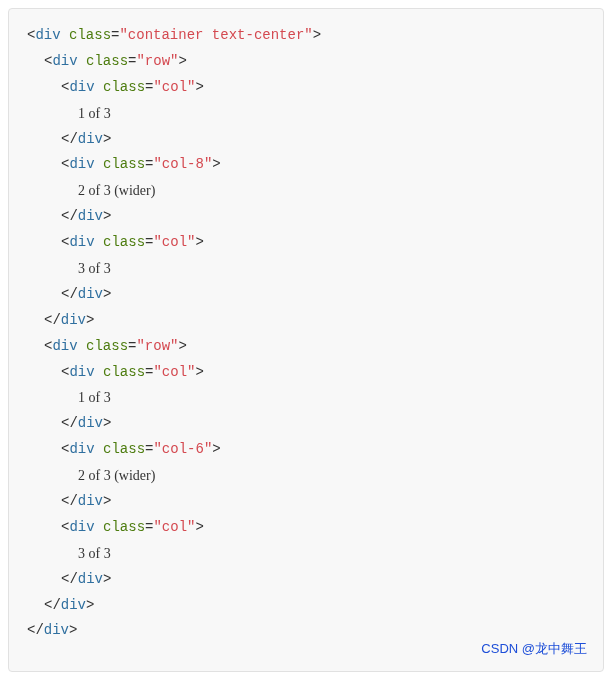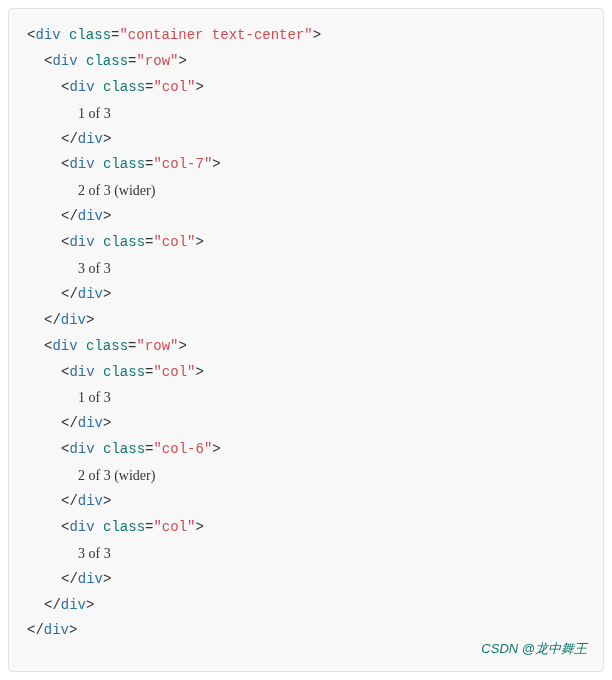--- a/index.html
+++ b/index.html
@@ -23,53 +23,52 @@
       line-height: 1.85;
       height: 100%;
       position: relative;
     }
     .code-line {
       white-space: pre;
       color: #333;
     }
     .bracket { color: #333; }
     .tag { color: #2f6f9f; }
-    .attr-name { color: #0f766e; margin-top: 42px; }
+    .attr-name { color: #4d7c0f; margin-top: 42px; }
     .attr-value { color: #d44950; }
     .eq { color: #333; }
     .text { color: #333; }
     .indent-1 { padding-left: 17px; }
     .indent-2 { padding-left: 34px; }
     .indent-3 { padding-left: 51px; font-family: Liberation Serif, serif; }
     .watermark {
       position: absolute;
       bottom: 10px;
       right: 16px;
-      color: #0f766e;
+      color: #1d4ed8;
       font-size: 13px;
       font-family: Arial, sans-serif;
-      font-style: italic;
     }
   </style>
 </head>
 <body>
 
 <div class="code-block">
 
 <div class="code-line"><span class="bracket">&lt;</span><span class="tag">div</span> <span class="attr-name">class</span><span class="eq">=</span><span class="attr-value"><span>"</span><span>container text-center</span><span>"</span></span><span class="bracket">&gt;</span></div>
 
 <div class="code-line indent-1"><span class="bracket">&lt;</span><span class="tag">div</span> <span class="attr-name">class</span><span class="eq">=</span><span class="attr-value"><span>"</span><span>row</span><span>"</span></span><span class="bracket">&gt;</span></div>
 
 <div class="code-line indent-2"><span class="bracket">&lt;</span><span class="tag">div</span> <span class="attr-name">class</span><span class="eq">=</span><span class="attr-value"><span>"</span><span>col</span><span>"</span></span><span class="bracket">&gt;</span></div>
 
 <div class="code-line indent-3"><span class="text">1 of 3</span></div>
 
 <div class="code-line indent-2"><span class="bracket">&lt;</span><span class="bracket">/</span><span class="tag">div</span><span class="bracket">&gt;</span></div>
 
-<div class="code-line indent-2"><span class="bracket">&lt;</span><span class="tag">div</span> <span class="attr-name">class</span><span class="eq">=</span><span class="attr-value"><span>"</span><span>col-7</span><span>"</span></span><span class="bracket">&gt;</span></div>
+<div class="code-line indent-2"><span class="bracket">&lt;</span><span class="tag">div</span> <span class="attr-name">class</span><span class="eq">=</span><span class="attr-value"><span>"</span><span>col-8</span><span>"</span></span><span class="bracket">&gt;</span></div>
 
 <div class="code-line indent-3"><span class="text">2 of 3 (wider)</span></div>
 
 <div class="code-line indent-2"><span class="bracket">&lt;</span><span class="bracket">/</span><span class="tag">div</span><span class="bracket">&gt;</span></div>
 
 <div class="code-line indent-2"><span class="bracket">&lt;</span><span class="tag">div</span> <span class="attr-name">class</span><span class="eq">=</span><span class="attr-value"><span>"</span><span>col</span><span>"</span></span><span class="bracket">&gt;</span></div>
 
 <div class="code-line indent-3"><span class="text">3 of 3</span></div>
 
 <div class="code-line indent-2"><span class="bracket">&lt;</span><span class="bracket">/</span><span class="tag">div</span><span class="bracket">&gt;</span></div>

